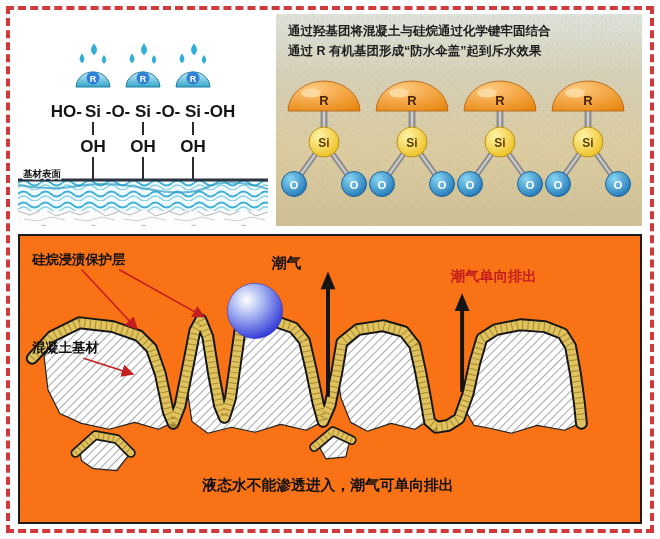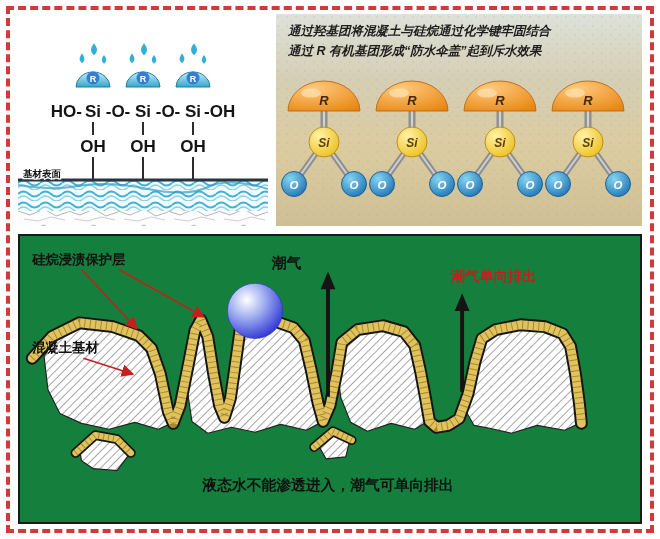--- a/index.html
+++ b/index.html
@@ -5,24 +5,24 @@
   html,body{margin:0;padding:0;background:#ffffff;}
   .stage{
     position:relative;width:660px;height:539px;background:#ffffff;
     font-family:"Liberation Sans","DejaVu Sans",sans-serif;overflow:hidden;
   }
   .frame{
     position:absolute;inset:6px;border:4px dashed #d03a3a;pointer-events:none;
   }
   .panel{position:absolute;}
   .panel-topleft{left:18px;top:14px;width:250px;height:212px;background:#ffffff;}
-  .panel-topright{left:276px;top:14px;width:366px;height:163px;font-style:italic;}
+  .panel-topright{left:276px;top:14px;width:366px;height:163px;}
   .panel-bottom{
     left:18px;top:234px;width:620px;height:286px;
-    border:2px solid #1a1a1a;background:#15803d;
+    border:2px solid #1a1a1a;background:#f97316;
   }
   svg{display:block;}
   text{font-family:"Liberation Sans","DejaVu Sans",sans-serif;}
   .fml{font-size:17px;font-weight:bold;fill:#141414;}
   .cap{font-size:12.5px;font-weight:600;fill:#1d1d1d;}
   .lbl{font-size:13.5px;font-weight:bold;fill:#101010;}
   .rock{fill:url(#hatch);stroke:#222222;stroke-width:1.2;stroke-linejoin:round;}
   .coat-outline{fill:none;stroke:#161616;stroke-width:13;stroke-linecap:round;stroke-linejoin:round;}
   .coat-fill{fill:none;stroke:#e0c35e;stroke-width:9;stroke-linecap:round;stroke-linejoin:round;}
   .coat-dots{fill:none;stroke:#93761c;stroke-width:9;stroke-linecap:butt;stroke-linejoin:round;stroke-dasharray:1 4.5;opacity:.75;}

